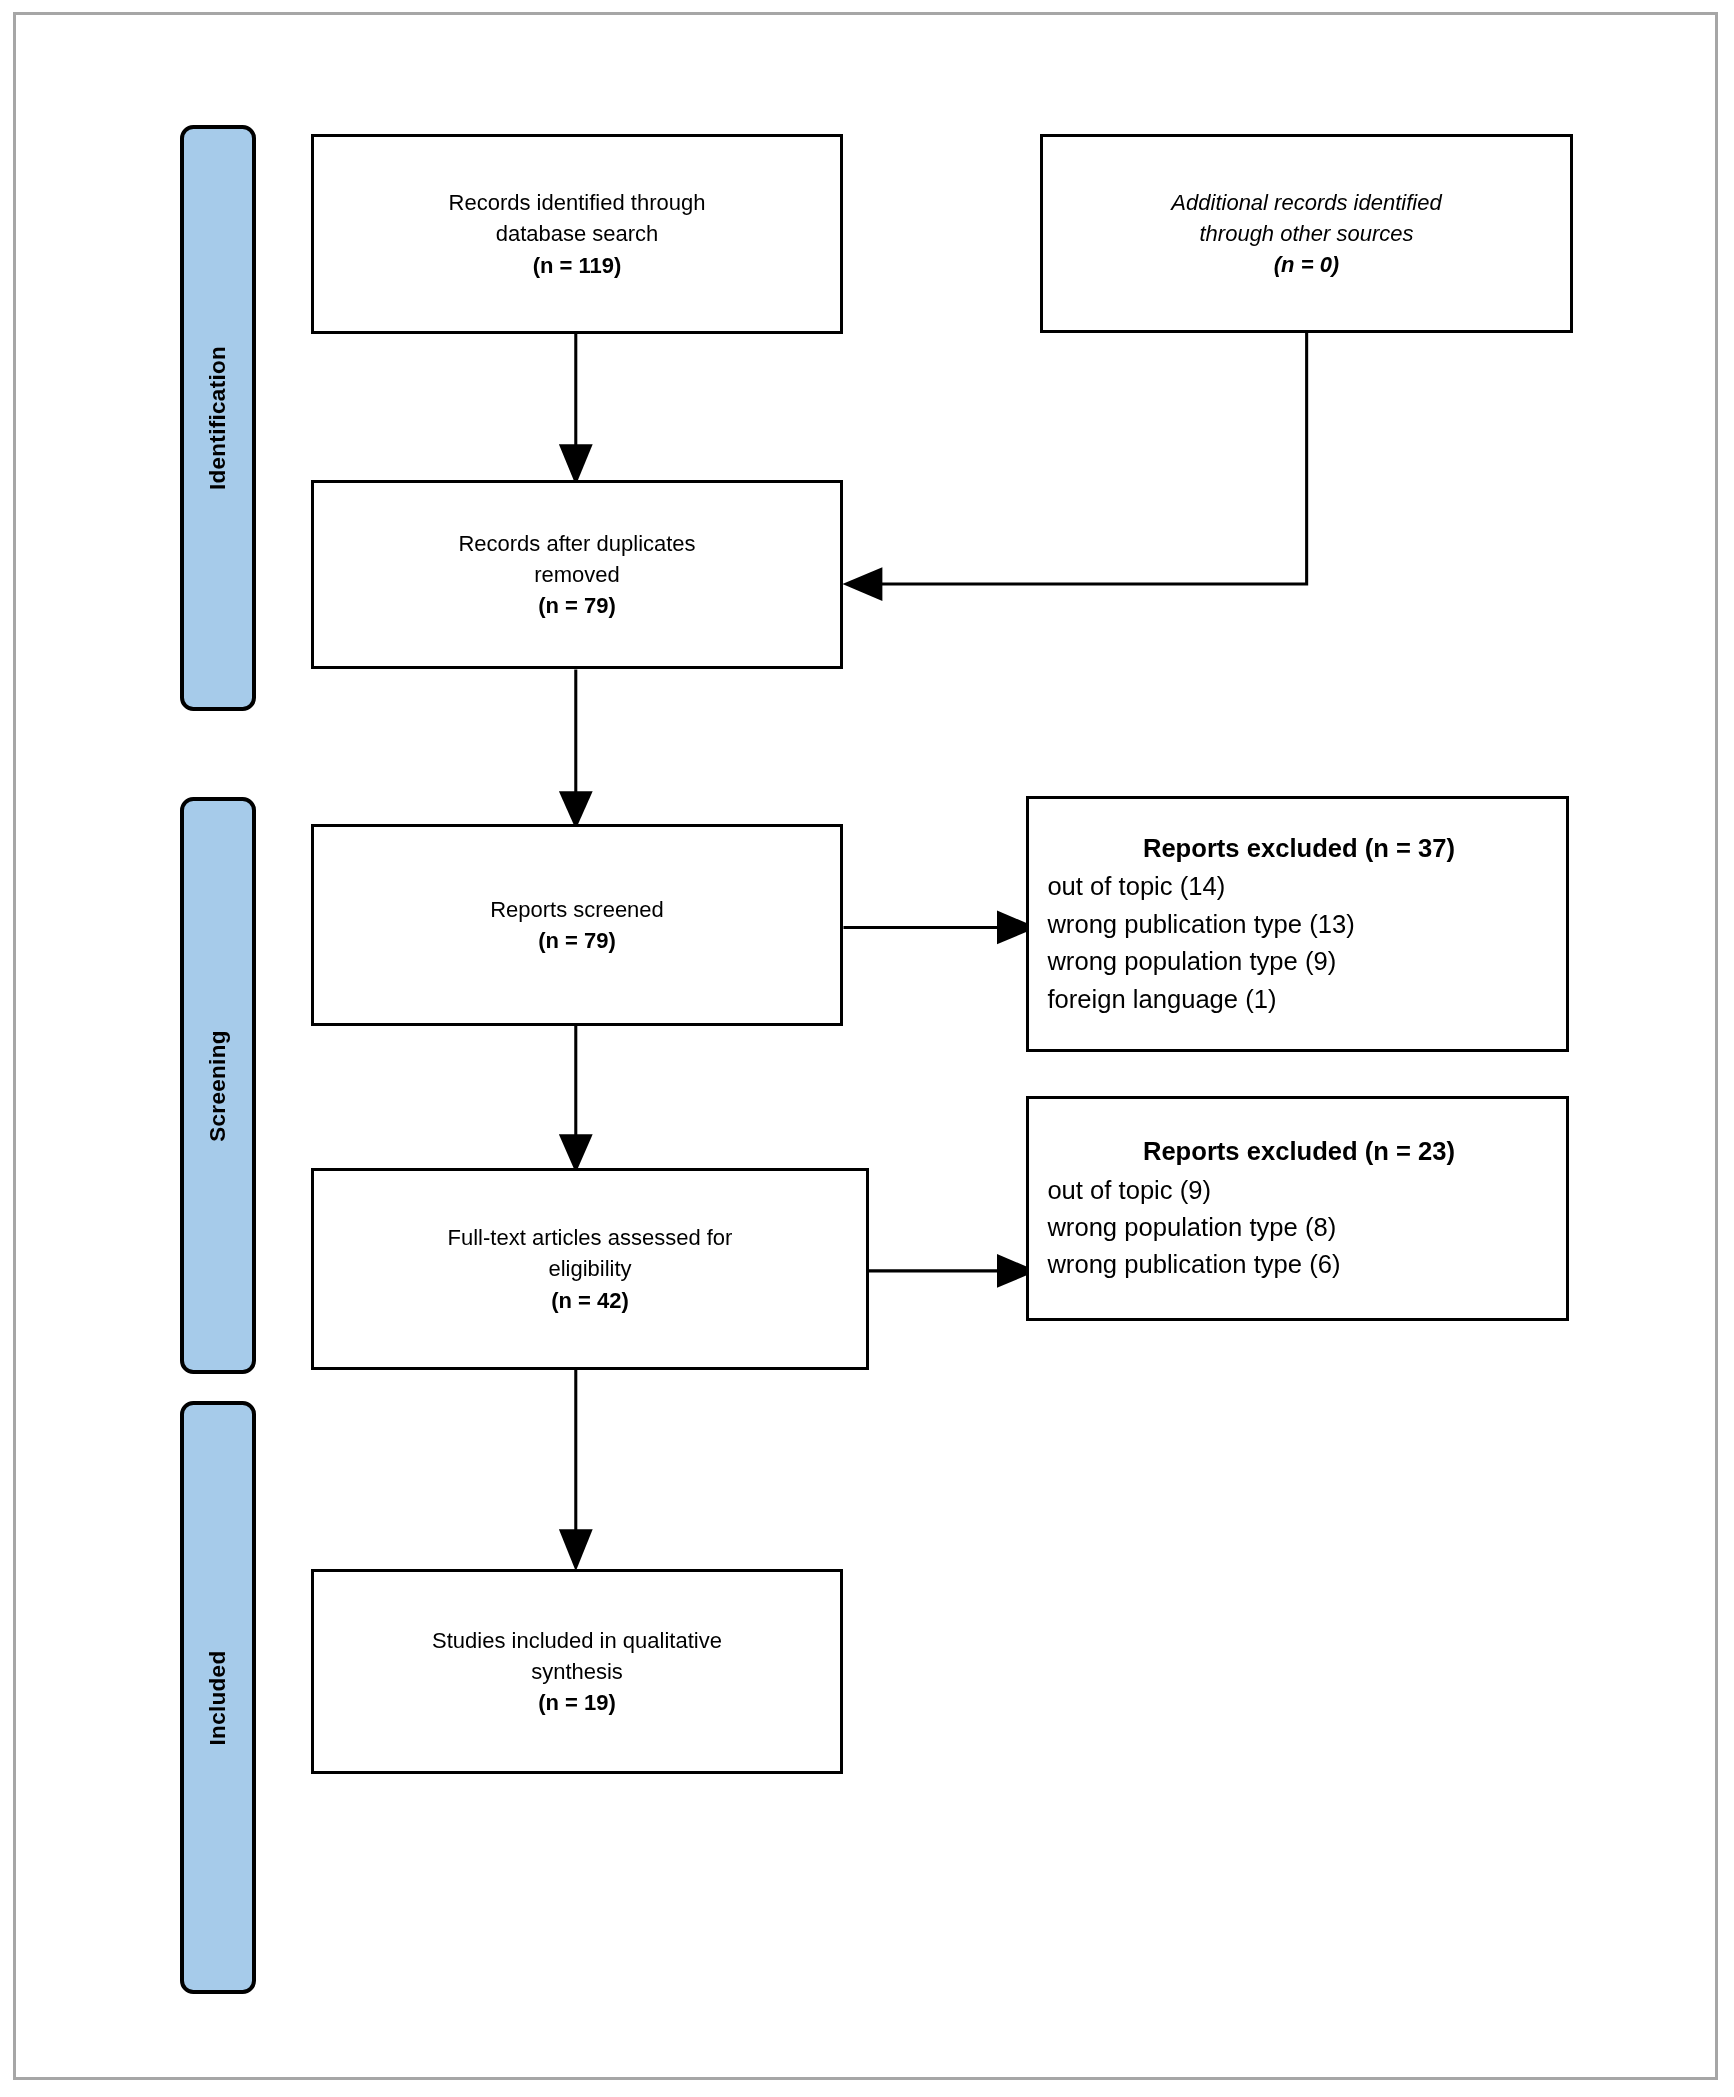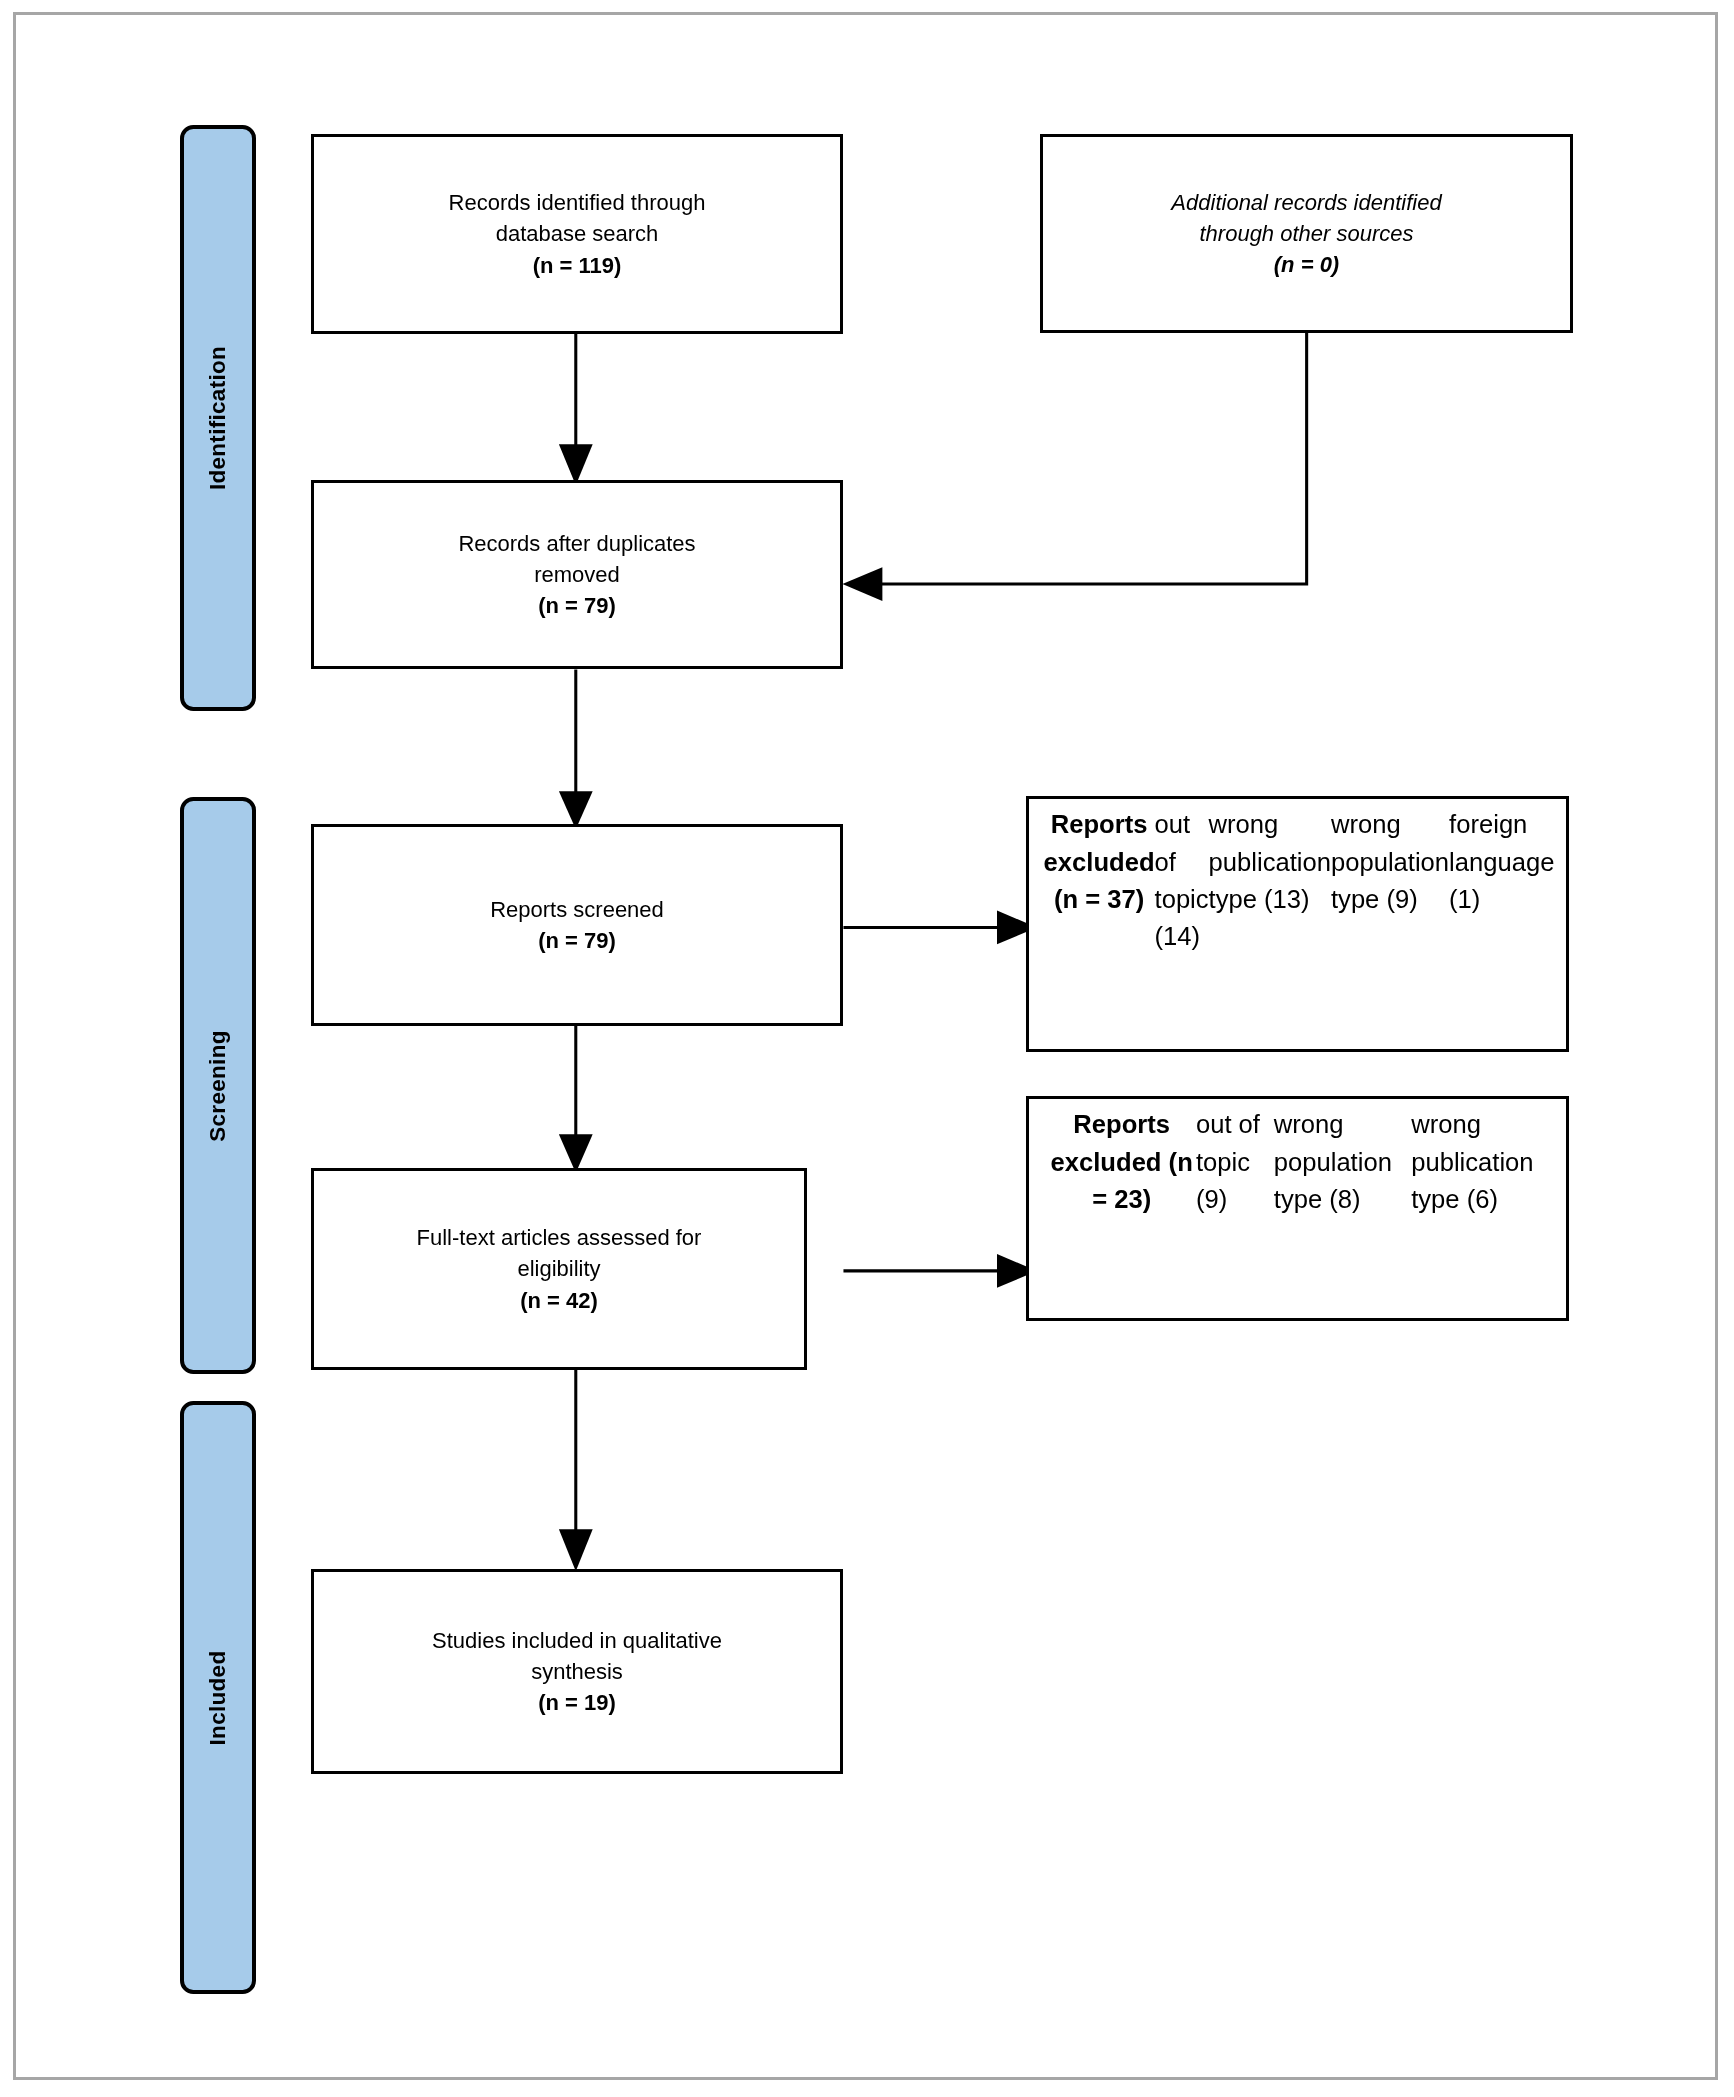--- a/index.html
+++ b/index.html
@@ -66,21 +66,21 @@
   .node-box .line { display: block; }
   .node-box .line.bold { font-weight: bold; }
 
   
   .excl-box {
     position: absolute;
     background: #ffffff;
     border: 3.6px solid #000000;
     box-sizing: border-box;
     display: flex;
-    flex-direction: row;
+    flex-direction: column;
     justify-content: center;
     color: #000000;
     font-size: 25.6px;
     line-height: 1.46;
     padding: 7.2px 15.4px 7.2px 18.4px;
   }
   .excl-box .excl-title {
     font-weight: bold;
     text-align: center;
     display: block;
@@ -193,21 +193,21 @@
   </div>
 
   <div class="excl-box" style="left:1026px; top:796px; width:543px; height:256px;">
     <span class="excl-title">Reports excluded (n = 37)</span>
     <span class="excl-reason">out of topic (14)</span>
     <span class="excl-reason">wrong publication type (13)</span>
     <span class="excl-reason">wrong population type (9)</span>
     <span class="excl-reason">foreign language (1)</span>
   </div>
 
-  <div class="node-box" style="left:311px; top:1168px; width:496px; height:202px;align-items:center;">
+  <div class="node-box" style="left:311px; top:1168px; width:558px; height:202px;align-items:center;">
     <span class="line">Full-text articles assessed for</span>
     <span class="line">eligibility</span>
     <span class="line bold">(n = 42)</span>
   </div>
 
   <div class="excl-box" style="left:1026px; top:1096px; width:543px; height:225px;">
     <span class="excl-title">Reports excluded (n = 23)</span>
     <span class="excl-reason">out of topic (9)</span>
     <span class="excl-reason">wrong population type (8)</span>
     <span class="excl-reason">wrong publication type (6)</span>

